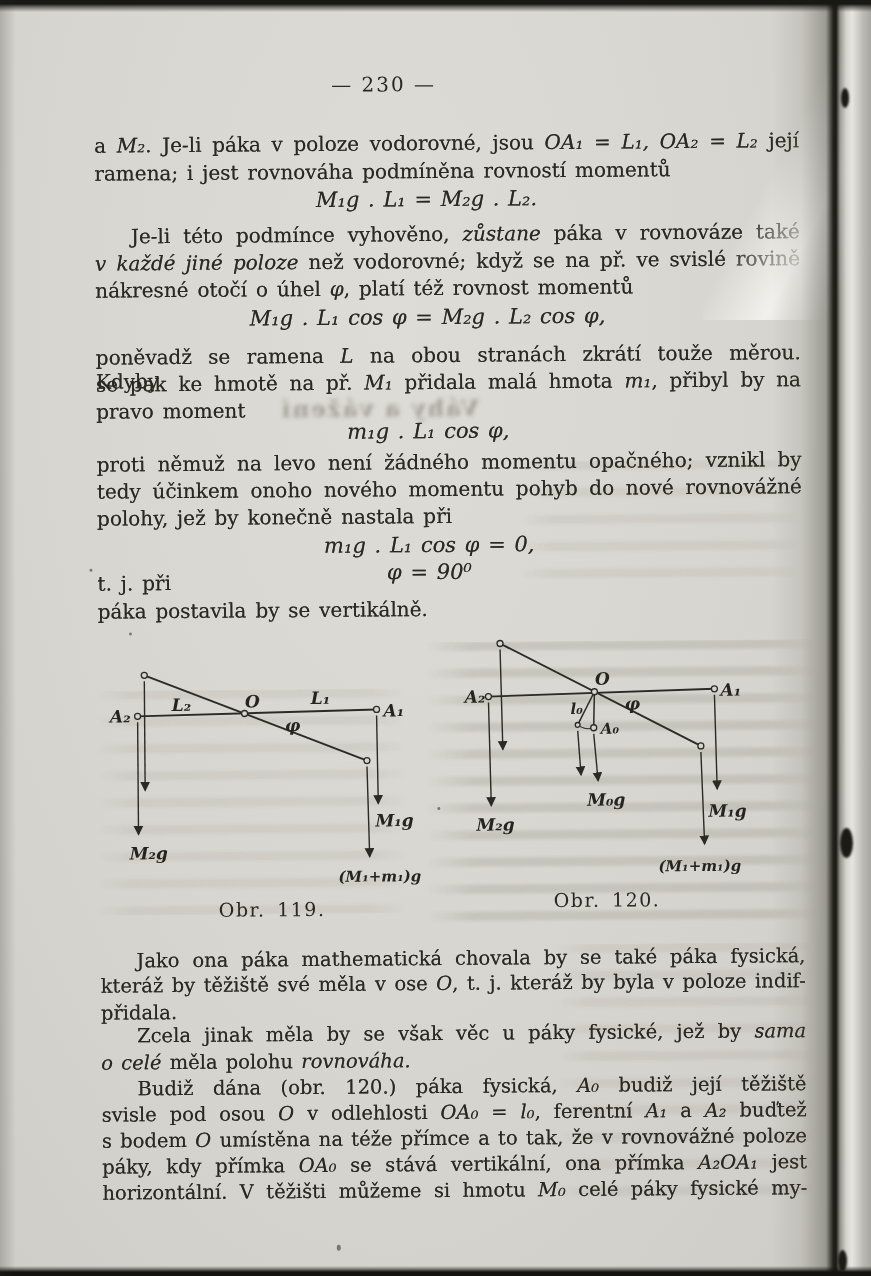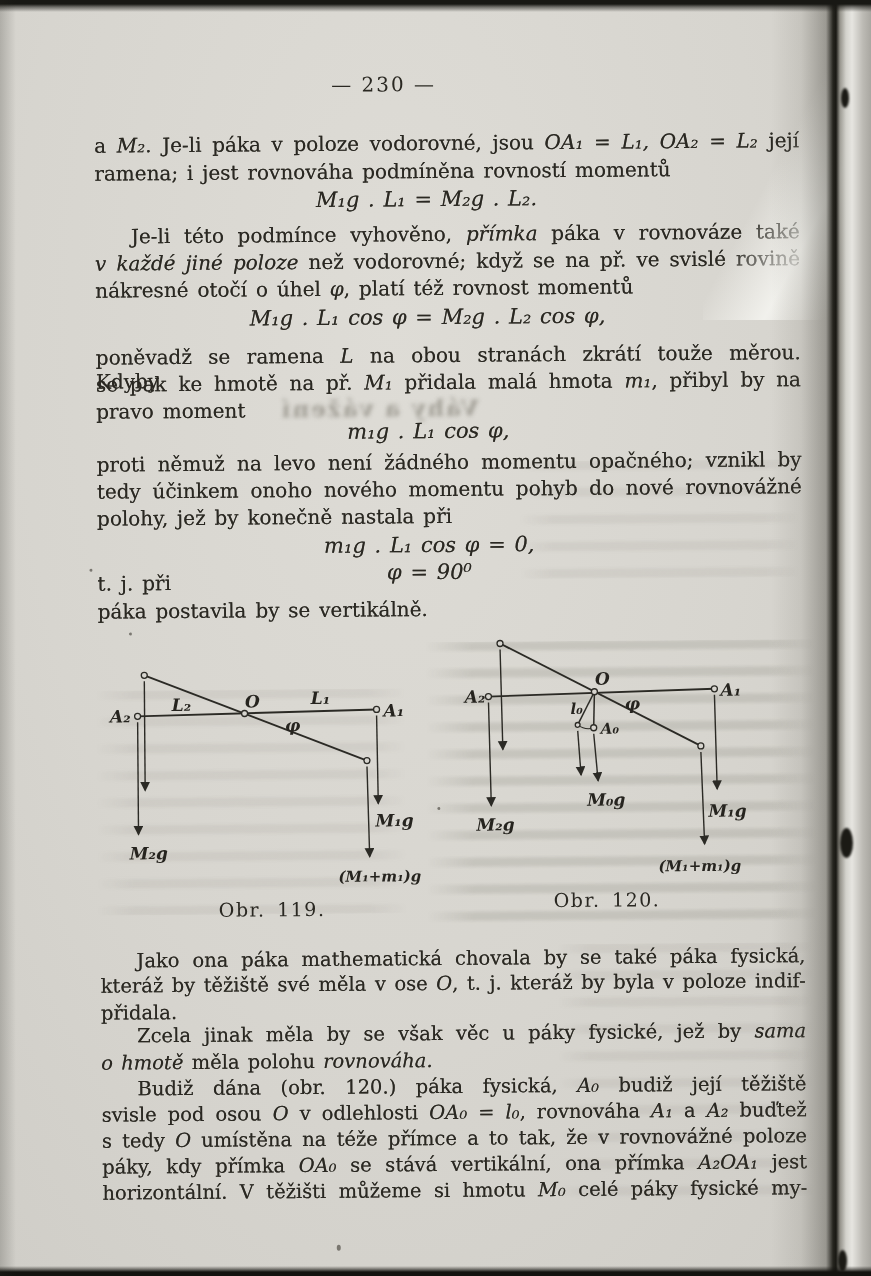--- a/index.html
+++ b/index.html
@@ -59,21 +59,21 @@
 
     <div class="ghost-title">Váhy a vážení</div>
     <div class="ghost" style="left:425px;top:642px;width:390px;height:292px;"></div>
     <div class="ghost weak" style="left:95px;top:688px;width:310px;height:225px;"></div>
     <div class="ghost weak" style="left:520px;top:462px;width:280px;height:118px;"></div>
     <div class="ghost weak" style="left:555px;top:945px;width:255px;height:262px;"></div>
 
     <div class="ln jl" style="top:131px"><span>a </span><span class="it">M₂</span><span>. Je-li páka v poloze vodorovné, jsou </span><span class="it">OA₁ = L₁, OA₂ = L₂</span><span> její</span></div>
     <div class="ln" style="top:159px"><span>ramena; i jest rovnováha podmíněna rovností momentů</span></div>
     <div class="fm" style="top:187px"><span class="it">M₁g . L₁ = M₂g . L₂.</span></div>
-    <div class="ln jl ind" style="top:222px"><span>Je-li této podmínce vyhověno, </span><span class="it">přímka</span><span> páka v rovnováze také</span></div>
+    <div class="ln jl ind" style="top:222px"><span>Je-li této podmínce vyhověno, </span><span class="it">zůstane</span><span> páka v rovnováze také</span></div>
     <div class="ln jl" style="top:249px"><span class="it">v každé jiné poloze</span><span> než vodorovné; když se na př. ve svislé rovině</span></div>
     <div class="ln" style="top:276px"><span>nákresné otočí o úhel </span><span class="it">φ</span><span>, platí též rovnost momentů</span></div>
     <div class="fm" style="top:305px"><span class="it">M₁g . L₁ cos φ = M₂g . L₂ cos φ,</span></div>
     <div class="ln jl" style="top:343px"><span>poněvadž se ramena </span><span class="it">L</span><span> na obou stranách zkrátí touže měrou. Kdyby</span></div>
     <div class="ln jl" style="top:370px"><span>se pak ke hmotě na př. </span><span class="it">M₁</span><span> přidala malá hmota </span><span class="it">m₁</span><span>, přibyl by na</span></div>
     <div class="ln" style="top:397px"><span>pravo moment</span></div>
     <div class="fm" style="top:419px"><span class="it">m₁g . L₁ cos φ,</span></div>
     <div class="ln jl" style="top:450px"><span>proti němuž na levo není žádného momentu opačného; vznikl by</span></div>
     <div class="ln jl" style="top:477px"><span>tedy účinkem onoho nového momentu pohyb do nové rovnovážné</span></div>
     <div class="ln" style="top:504px"><span>polohy, jež by konečně nastala při</span></div>
@@ -154,24 +154,24 @@
       <text class="flb" x="20" y="201">M₂g</text>
       <text class="flb" x="252" y="189">M₁g</text>
       <text class="flb sm" x="243" y="243" text-anchor="middle">(M₁+m₁)g</text>
     </svg>
     <div class="cap" style="left:540px;top:890px;width:130px">Obr. 120.</div>
 
     <div class="ln b2 jl ind" style="top:947px"><span>Jako ona páka mathematická chovala by se také páka fysická,</span></div>
     <div class="ln b2 jl" style="top:972px"><span>kteráž by těžiště své měla v ose </span><span class="it">O</span><span>, t. j. kteráž by byla v poloze indif-</span></div>
     <div class="ln b2" style="top:999px"><span>přidala.</span></div>
     <div class="ln b2 jl ind" style="top:1022px"><span>Zcela jinak měla by se však věc u páky fysické, jež by </span><span class="it">sama</span></div>
-    <div class="ln b2" style="top:1049px"><span class="it">o hmotě</span><span> měla polohu </span><span class="it">rovnováha.</span></div>
+    <div class="ln b2" style="top:1049px"><span class="it">o celé</span><span> měla polohu </span><span class="it">rovnováha.</span></div>
     <div class="ln b2 jl ind" style="top:1075px"><span>Budiž dána (obr. 120.) páka fysická, </span><span class="it">A₀</span><span> budiž její těžiště</span></div>
-    <div class="ln b2 jl" style="top:1101px"><span>svisle pod osou </span><span class="it">O</span><span> v odlehlosti </span><span class="it">OA₀ = l₀</span><span>, rovnováha </span><span class="it">A₁</span><span> a </span><span class="it">A₂</span><span> buďtež</span></div>
-    <div class="ln b2 jl" style="top:1127px"><span>s tedy </span><span class="it">O</span><span> umístěna na téže přímce a to tak, že v rovnovážné poloze</span></div>
+    <div class="ln b2 jl" style="top:1101px"><span>svisle pod osou </span><span class="it">O</span><span> v odlehlosti </span><span class="it">OA₀ = l₀</span><span>, ferentní </span><span class="it">A₁</span><span> a </span><span class="it">A₂</span><span> buďtež</span></div>
+    <div class="ln b2 jl" style="top:1127px"><span>s bodem </span><span class="it">O</span><span> umístěna na téže přímce a to tak, že v rovnovážné poloze</span></div>
     <div class="ln b2 jl" style="top:1153px"><span>páky, kdy přímka </span><span class="it">OA₀</span><span> se stává vertikální, ona přímka </span><span class="it">A₂OA₁</span><span> jest</span></div>
     <div class="ln b2 jl" style="top:1179px"><span>horizontální. V těžišti můžeme si hmotu </span><span class="it">M₀</span><span> celé páky fysické my-</span></div>
 
     <div class="speck" style="left:90px;top:566px;width:3px;height:3px;"></div>
     <div class="speck" style="left:332px;top:1244px;width:4px;height:6px;"></div>
     <div class="speck" style="left:436px;top:807px;width:3px;height:3px;"></div>
     <div class="speck" style="left:129px;top:630px;width:3px;height:3px;"></div>
   </div>
 
   <div class="glare"></div>

